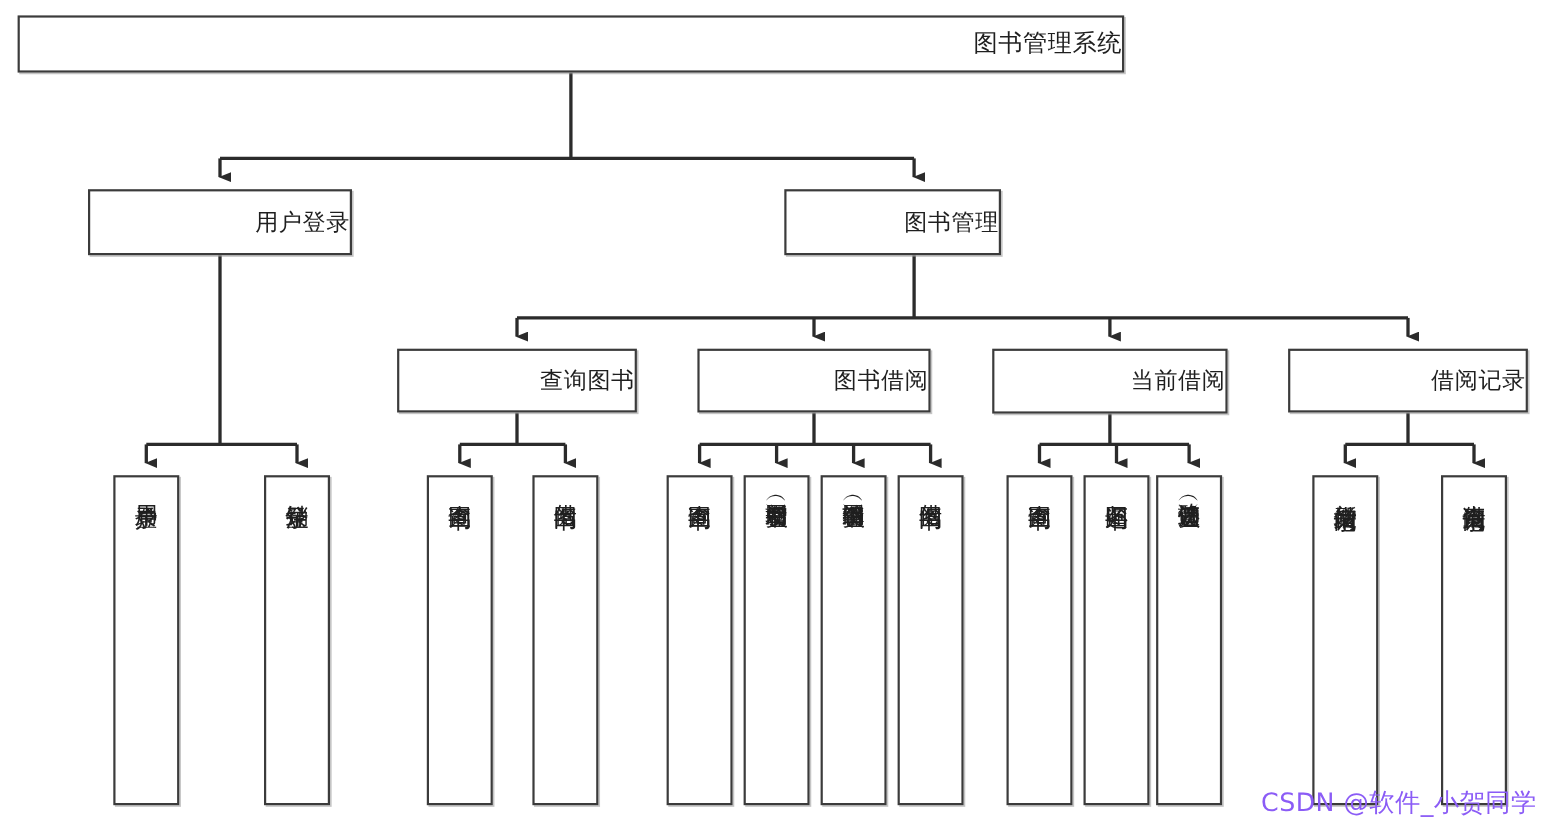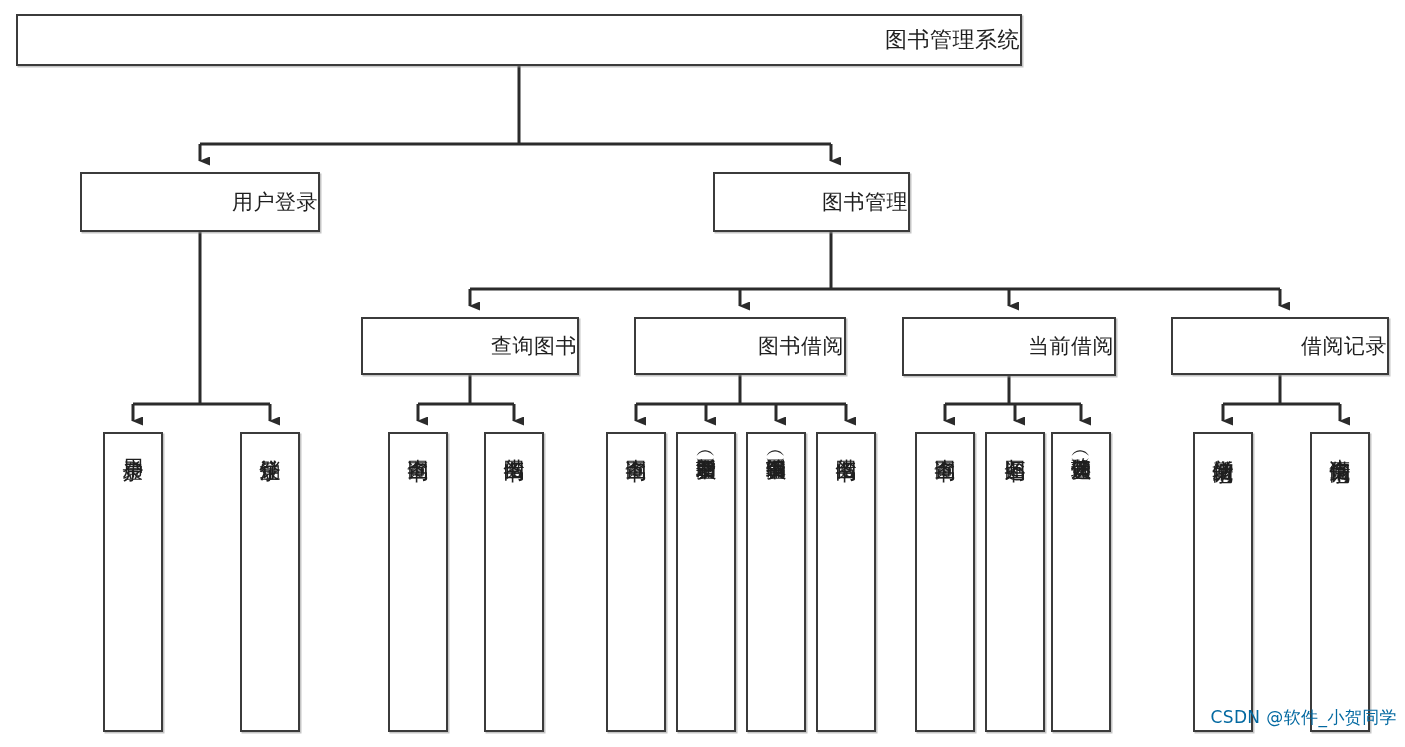--- a/index.html
+++ b/index.html
@@ -63,23 +63,23 @@
     letter-spacing: 1px;
     white-space: nowrap;
   }
   .node.vert.tall .label {
     font-size: 20px;
     letter-spacing: 0.5px;
   }
   #watermark {
     position: absolute;
     right: 8px;
-    bottom: 18px;
-    font-size: 17px;
-    color: #0369a1;
+    bottom: 2px;
+    font-size: 23px;
+    color: #8b5cf6;
     letter-spacing: 0.4px;
     white-space: nowrap;
     user-select: none;
   }
 </style>
 </head>
 <body>
 
 <div id="diagram-root">
 

